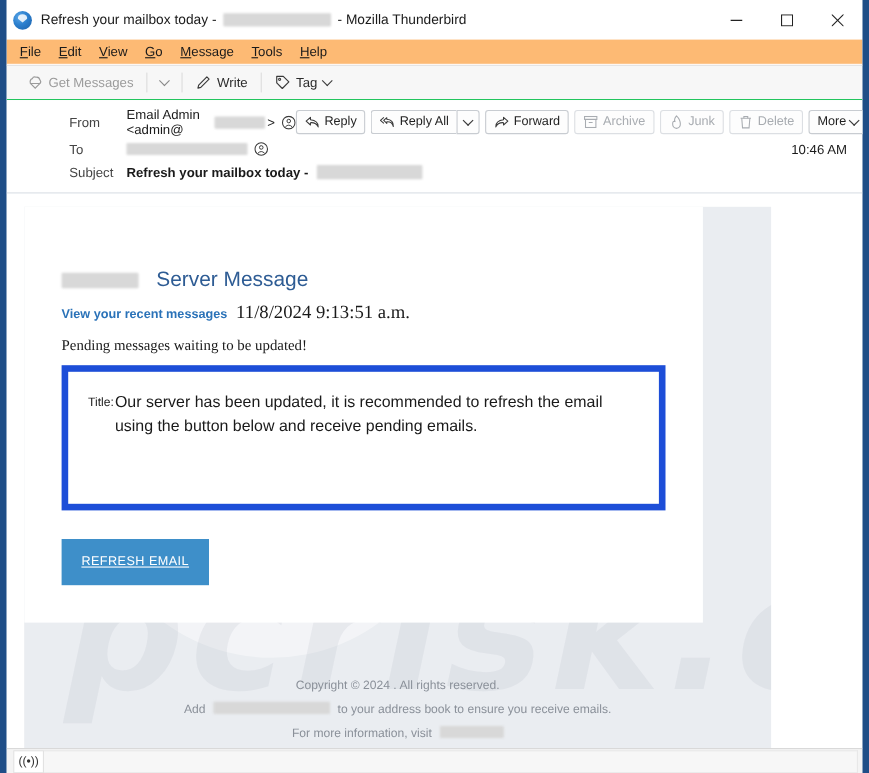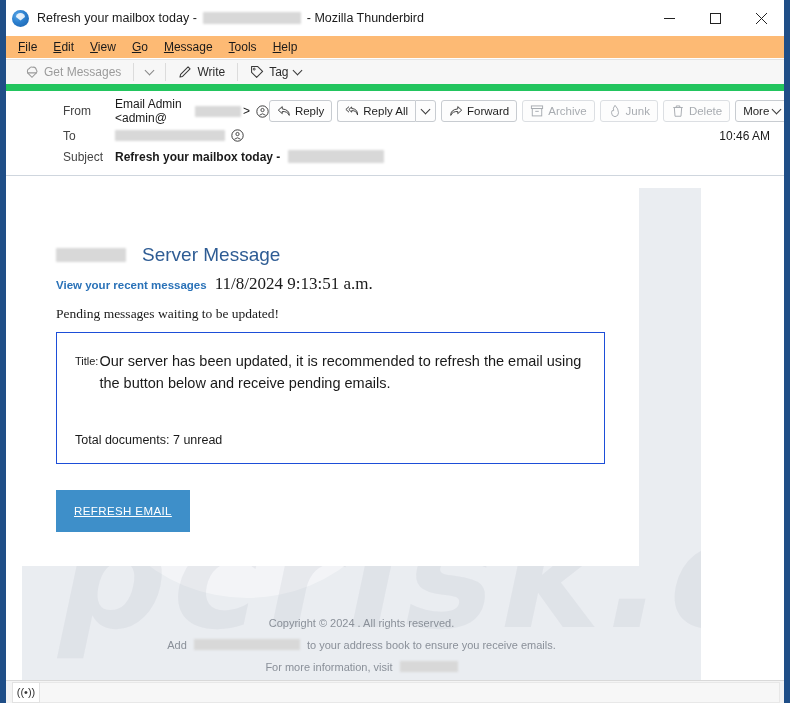--- a/index.html
+++ b/index.html
@@ -104,21 +104,21 @@
     padding: 2px 8px;
     white-space: nowrap;
   }
   .menu-item u { text-decoration: underline; }
 
   
   .toolbar {
     height: 32px;
     background: #f7f7f7;
     border-top: 1px solid #e4e4e4;
-    border-bottom: 7px solid #22c55e;
+    border-bottom: 1px solid #22c55e;
     display: flex;
     align-items: center;
     padding-left: 12px;
     gap: 0;
     flex: none;
   }
   .tool-btn {
     display: flex;
     align-items: center;
     gap: 5px;
@@ -300,21 +300,21 @@
     color: #1a1a1a;
     font-family: "Liberation Serif", serif;
   }
   .pending-line {
     font-family: "Liberation Serif", serif;
     font-size: 13.5px;
     color: #1a1a1a;
     margin-bottom: 10px;
   }
   .content-box {
-    border: 1px solid #1d4ed8;
+    border: 6px solid #1d4ed8;
     background: rgba(255,255,255,0.35);
     padding: 18px 18px 16px 18px;
     min-height: 132px;
     display: flex;
     flex-direction: column;
   }
   .title-line {
     display: flex;
     align-items: flex-start;
     gap: 1px;
@@ -569,21 +569,20 @@
             <a class="recent-link" href="#">View your recent messages</a>
             <span class="stamp">11/8/2024 9:13:51 a.m.</span>
           </div>
           <div class="pending-line">Pending messages waiting to be updated!</div>
 
           <div class="content-box">
             <div class="title-line">
               <span class="title-label">Title:</span>
               <span class="title-text">Our server has been updated, it is recommended to refresh the email using the button below and receive pending emails.</span>
             </div>
-            <div class="total-line">Total documents: 7 unread</div>
           </div>
 
           <a class="refresh-btn" href="#">REFRESH EMAIL</a>
         </div>
 
         <div class="footer">
           <div>Copyright © 2024 . All rights reserved.</div>
           <div>
             <span>Add</span>
             <span class="redact" style="width:106px;height:11px;margin:0 4px;vertical-align:-1px;">x</span>

